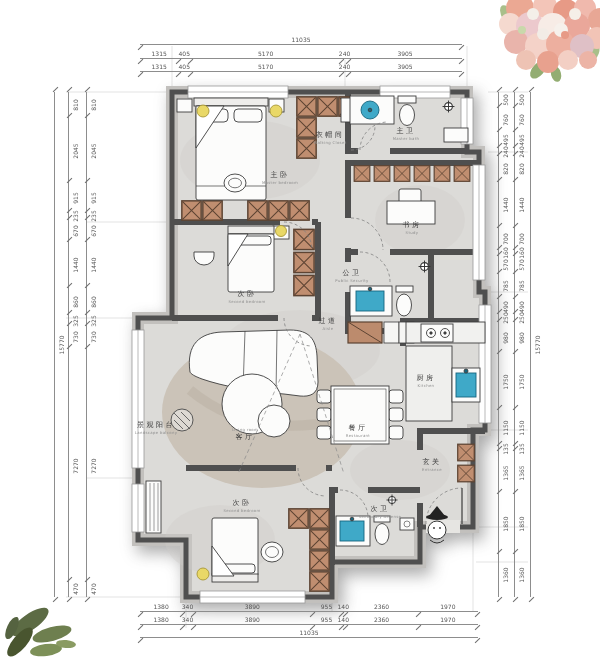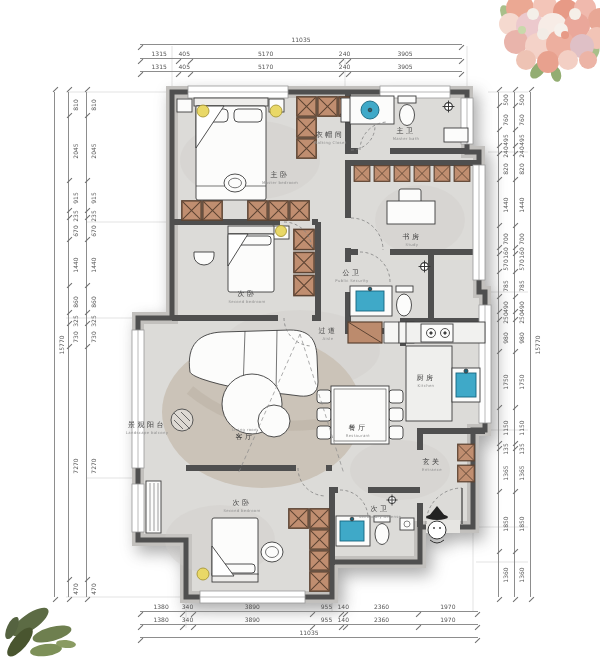--- a/index.html
+++ b/index.html
@@ -348,49 +348,49 @@
   <span class="en">Master bedroom</span>
     </div>
 <div class="rlabel" style="left:330px;top:138px">
   <span class="zh">衣帽间</span>
   <span class="en">Walking Closet</span>
     </div>
 <div class="rlabel" style="left:406px;top:134px">
   <span class="zh">主卫</span>
   <span class="en">Master bath</span>
     </div>
-<div class="rlabel" style="left:412px;top:240px">
+<div class="rlabel" style="left:412px;top:228px">
   <span class="zh">书房</span>
   <span class="en">Study</span>
     </div>
 <div class="rlabel" style="left:247px;top:297px">
   <span class="zh">次卧</span>
   <span class="en">Second bedroom</span>
     </div>
 <div class="rlabel" style="left:352px;top:276px">
   <span class="zh">公卫</span>
   <span class="en">Public Security</span>
     </div>
-<div class="rlabel" style="left:328px;top:334px">
+<div class="rlabel" style="left:328px;top:324px">
   <span class="zh">过道</span>
   <span class="en">Aisle</span>
     </div>
 <div class="rlabel" style="left:426px;top:381px">
   <span class="zh">厨房</span>
   <span class="en">Kitchen</span>
     </div>
 <div class="rlabel" style="left:358px;top:431px">
   <span class="zh">餐厅</span>
   <span class="en">Restaurant</span>
     </div>
 <div class="rlabel rev" style="left:245px;top:434px">
   <span class="zh">客厅</span>
   <span class="en">Living room</span>
     </div>
-<div class="rlabel" style="left:147px;top:428px">
+<div class="rlabel" style="left:156px;top:428px">
   <span class="zh">景观阳台</span>
   <span class="en">Landscape balcony</span>
     </div>
 <div class="rlabel" style="left:242px;top:506px">
   <span class="zh">次卧</span>
   <span class="en">Second bedroom</span>
     </div>
 <div class="rlabel" style="left:380px;top:512px">
   <span class="zh">次卫</span>
   <span class="en">Secondary defense</span>

